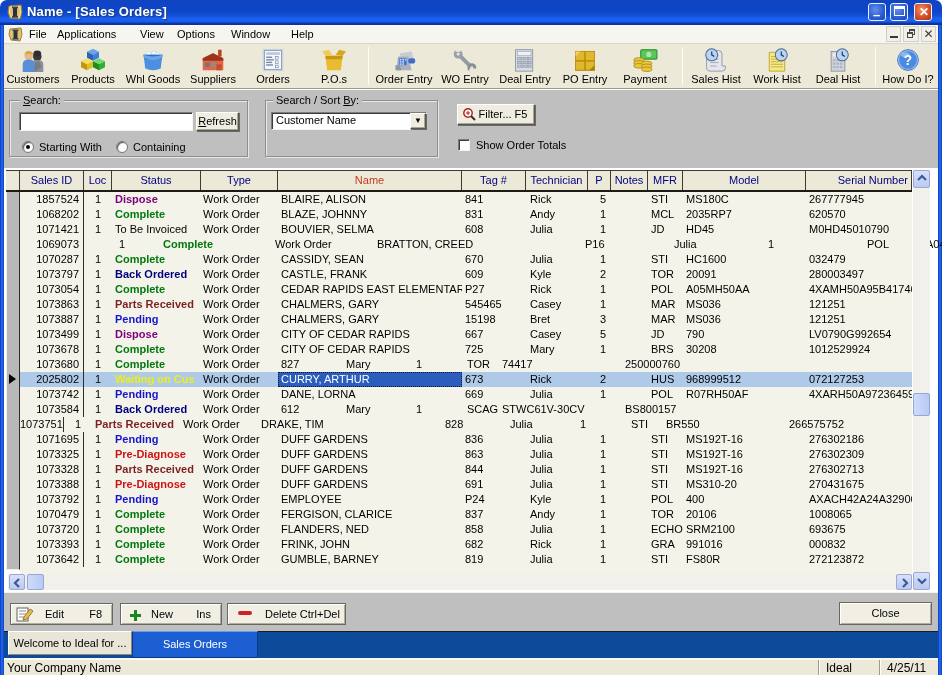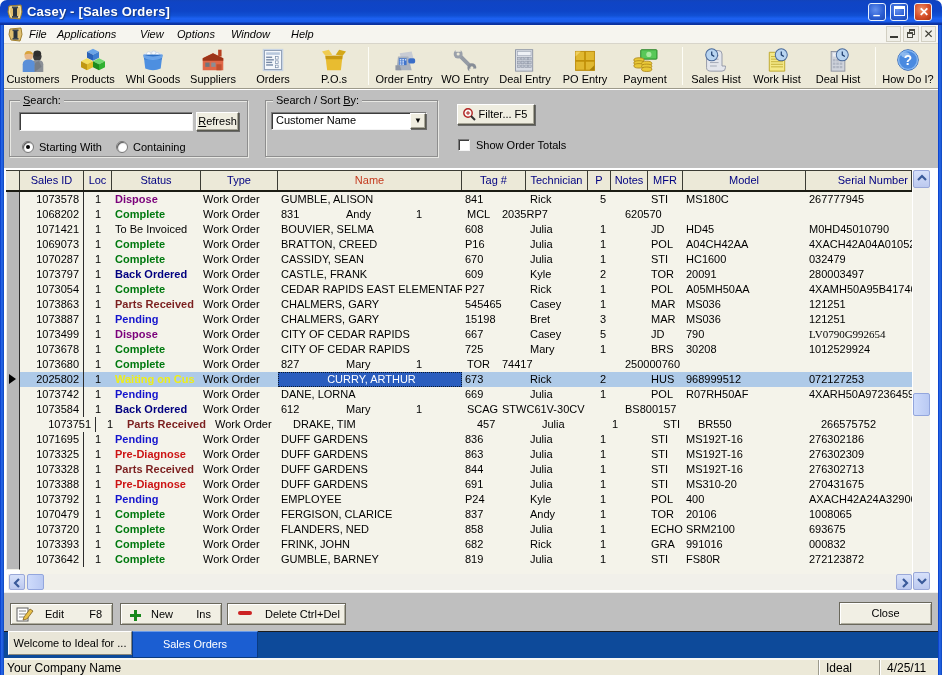--- a/index.html
+++ b/index.html
@@ -7,21 +7,21 @@
 
 #titlebar{left:0;top:0;width:942px;height:25px;border-radius:7px 7px 0 0;
  background:linear-gradient(180deg,#1243ba 0%,#0f44c4 8%,#0e45c8 45%,#1150d4 62%,#1c60f0 74%,#1a5dec 86%,#0c36a8 94%,#0a2f98 100%);}
 #title-text{left:27px;top:4px;color:#fff;font-size:13px;font-weight:bold;letter-spacing:.2px;text-shadow:1px 1px 1px #1a3a7a;}
 .winbtn{top:3px;width:18px;height:18px;border-radius:3px;border:1px solid #e8f0fc;}
 .bluebtn{background:radial-gradient(circle at 40% 35%,#6490ee,#2d5fd4 55%,#1a47b4);}
 #btn-close-w{background:radial-gradient(circle at 40% 35%,#f09066,#d54e28 55%,#aa3210);}
 .winglyph{position:absolute;color:#fff;font-weight:bold;}
 
 #menubar{left:4px;top:25px;width:934px;height:19px;background:#f6f5ef;border-top:1px solid #fbfaf6;border-bottom:1px solid #d8d5ca;}
-.menu-item{position:absolute;top:28px;font-size:11px;color:#000;font-style:italic;}
+.menu-item{position:absolute;top:28px;font-size:11px;color:#000;}
 
 #toolbar{left:4px;top:44px;width:934px;height:45px;background:#ece9d8;border-bottom:1px solid #9d9a8b;}
 .tbtn{position:absolute;top:45px;height:43px;text-align:center;font-size:11px;color:#000;}
 .tbtn svg{display:block;margin:3px auto 0 auto;width:26px;height:24px;}
 .tbtn .lbl{display:block;margin-top:1px;}
 .tsep{position:absolute;top:47px;height:38px;width:1px;background:#b9b6a7;border-right:1px solid #fdfdf6;}
 
 #searchpanel{left:4px;top:89px;width:934px;height:79px;background:#bfbfbf;border-top:1px solid #fff;}
 .grpbox{position:absolute;border:1px solid #8e8e8e;box-shadow:1px 1px 0 #e8e8e4, inset 1px 1px 0 #e8e8e4;}
 .grplbl{position:absolute;top:-7px;background:#bfbfbf;padding:0 3px;font-size:11px;}
@@ -65,21 +65,21 @@
 <div class="abs wb" style="left:0;top:25px;width:4px;height:650px;"></div>
 <div class="abs wb" style="left:938px;top:25px;width:4px;height:650px;"></div>
 <div class="abs" id="titlebar"></div>
 <div class="abs" style="left:7px;top:4px;"><svg width="16" height="16" viewBox="0 0 16 16">
       <path d="M2 2 L14 1 L15 8 L13 15 L3 14 L1 8 Z" fill="#e0c070" stroke="#a08030" stroke-width="1"></path>
       <path d="M3 3 L13 2.5 L13.5 8 L12.5 13.5 L4 13 L2.5 8 Z" fill="none" stroke="#f4e4a8" stroke-width="1"></path>
       <rect x="6" y="3" width="4" height="10" fill="#28323c"></rect>
       <rect x="5" y="2.5" width="6" height="1.8" fill="#3a4450"></rect>
       <rect x="5" y="12" width="6" height="1.8" fill="#3a4450"></rect>
     </svg></div>
-<div class="abs" id="title-text">Casey - [Sales Orders]</div>
+<div class="abs" id="title-text">Name - [Sales Orders]</div>
 <div class="abs winbtn bluebtn" style="left:868px;">
     <span class="winglyph" style="left:4px;top:3px;font-size:13px;">–</span>
   </div>
 <div class="abs winbtn bluebtn" style="left:890px;">
     <span class="winglyph" style="left:3px;top:2px;border:1px solid #fff;border-top-width:3px;width:11px;height:10px;display:block;background:transparent;"></span>
   </div>
 <div class="abs winbtn" id="btn-close-w" style="left:914px;">
     <span class="winglyph" style="left:4px;top:1px;font-size:12px;">✕</span>
   </div>
 <div class="abs" id="menubar"></div>
@@ -358,38 +358,39 @@
     <div class="hc" style="width:64px;">Tag #</div>
     <div class="hc" style="width:62px;">Technician</div>
     <div class="hc" style="width:23px;">P</div>
     <div class="hc" style="width:37px;">Notes</div>
     <div class="hc" style="width:35px;">MFR</div>
     <div class="hc" style="width:123px;">Model</div>
     <div class="hc" style="width:106px;text-align:right;padding-right:3px;">Serial Number</div>
   </div>
 <div class="abs" id="gridbody">
     <div class="row" style="top:0px;">
-      <div class="cell c-id" style="width:64px;">1073578</div>
+      <div class="cell c-id" style="width:64px;">1857524</div>
       <div class="cell c-loc" style="width:28px;">1</div>
       <div class="cell st purple" style="width:89px;">Dispose</div>
       <div class="cell" style="width:77px;padding-left:2px;">Work Order</div>
-      <div class="cell" style="width:184px;">GUMBLE, ALISON</div>
+      <div class="cell" style="width:184px;">BLAIRE, ALISON</div>
       <div class="cell" style="width:64px;">841</div>
       <div class="cell" style="width:62px;padding-left:4px;">Rick</div>
       <div class="cell c-p" style="width:23px;">5</div>
       <div class="cell" style="width:37px;"></div>
       <div class="cell" style="width:35px;">STI</div>
       <div class="cell" style="width:123px;">MS180C</div>
       <div class="cell" style="width:106px;">267777945</div>
     </div>
     <div class="row" style="top:15px;">
       <div class="cell c-id" style="width:64px;">1068202</div>
       <div class="cell c-loc" style="width:28px;">1</div>
       <div class="cell st green" style="width:89px;">Complete</div>
       <div class="cell" style="width:77px;padding-left:2px;">Work Order</div>
+      <div class="cell" style="width:184px;">BLAZE, JOHNNY</div>
       <div class="cell" style="width:64px;">831</div>
       <div class="cell" style="width:62px;padding-left:4px;">Andy</div>
       <div class="cell c-p" style="width:23px;">1</div>
       <div class="cell" style="width:37px;"></div>
       <div class="cell" style="width:35px;">MCL</div>
       <div class="cell" style="width:123px;">2035RP7</div>
       <div class="cell" style="width:106px;">620570</div>
     </div>
     <div class="row" style="top:30px;">
       <div class="cell c-id" style="width:64px;">1071421</div>
@@ -398,21 +399,21 @@
       <div class="cell" style="width:77px;padding-left:2px;">Work Order</div>
       <div class="cell" style="width:184px;">BOUVIER, SELMA</div>
       <div class="cell" style="width:64px;">608</div>
       <div class="cell" style="width:62px;padding-left:4px;">Julia</div>
       <div class="cell c-p" style="width:23px;">1</div>
       <div class="cell" style="width:37px;"></div>
       <div class="cell" style="width:35px;">JD</div>
       <div class="cell" style="width:123px;">HD45</div>
       <div class="cell" style="width:106px;">M0HD45010790</div>
     </div>
-    <div class="row" style="top:45px;">
+    <div class="row" style="top:45px;gap:24px;">
       <div class="cell c-id" style="width:64px;">1069073</div>
       <div class="cell c-loc" style="width:28px;">1</div>
       <div class="cell st green" style="width:89px;">Complete</div>
       <div class="cell" style="width:77px;padding-left:2px;">Work Order</div>
       <div class="cell" style="width:184px;">BRATTON, CREED</div>
       <div class="cell" style="width:64px;">P16</div>
       <div class="cell" style="width:62px;padding-left:4px;">Julia</div>
       <div class="cell c-p" style="width:23px;">1</div>
       <div class="cell" style="width:37px;"></div>
       <div class="cell" style="width:35px;">POL</div>
@@ -494,21 +495,21 @@
       <div class="cell c-loc" style="width:28px;">1</div>
       <div class="cell st purple" style="width:89px;">Dispose</div>
       <div class="cell" style="width:77px;padding-left:2px;">Work Order</div>
       <div class="cell" style="width:184px;">CITY OF CEDAR RAPIDS</div>
       <div class="cell" style="width:64px;">667</div>
       <div class="cell" style="width:62px;padding-left:4px;">Casey</div>
       <div class="cell c-p" style="width:23px;">5</div>
       <div class="cell" style="width:37px;"></div>
       <div class="cell" style="width:35px;">JD</div>
       <div class="cell" style="width:123px;">790</div>
-      <div class="cell" style="width:106px;font-family:Liberation Serif, serif;">LV0790G992654</div>
+      <div class="cell" style="width:106px;">LV0790G992654</div>
     </div>
     <div class="row" style="top:150px;">
       <div class="cell c-id" style="width:64px;">1073678</div>
       <div class="cell c-loc" style="width:28px;">1</div>
       <div class="cell st green" style="width:89px;">Complete</div>
       <div class="cell" style="width:77px;padding-left:2px;">Work Order</div>
       <div class="cell" style="width:184px;">CITY OF CEDAR RAPIDS</div>
       <div class="cell" style="width:64px;">725</div>
       <div class="cell" style="width:62px;padding-left:4px;">Mary</div>
       <div class="cell c-p" style="width:23px;">1</div>
@@ -528,21 +529,21 @@
       <div class="cell" style="width:37px;"></div>
       <div class="cell" style="width:35px;">TOR</div>
       <div class="cell" style="width:123px;">74417</div>
       <div class="cell" style="width:106px;">250000760</div>
     </div>
     <div class="row selrow" style="top:180px;">
       <div class="cell c-id" style="width:64px;">2025802</div>
       <div class="cell c-loc" style="width:28px;">1</div>
       <div class="cell st yellow" style="width:89px;">Waiting on Cus</div>
       <div class="cell" style="width:77px;padding-left:2px;">Work Order</div>
-      <div class="cell selname" style="width:184px;text-align:center;">CURRY, ARTHUR</div>
+      <div class="cell selname" style="width:184px;">CURRY, ARTHUR</div>
       <div class="cell" style="width:64px;">673</div>
       <div class="cell" style="width:62px;padding-left:4px;">Rick</div>
       <div class="cell c-p" style="width:23px;">2</div>
       <div class="cell" style="width:37px;"></div>
       <div class="cell" style="width:35px;">HUS</div>
       <div class="cell" style="width:123px;">968999512</div>
       <div class="cell" style="width:106px;">072127253</div>
     </div>
     <div class="row" style="top:195px;">
       <div class="cell c-id" style="width:64px;">1073742</div>
@@ -565,26 +566,26 @@
       <div class="cell" style="width:77px;padding-left:2px;">Work Order</div>
       <div class="cell" style="width:64px;">612</div>
       <div class="cell" style="width:62px;padding-left:4px;">Mary</div>
       <div class="cell c-p" style="width:23px;">1</div>
       <div class="cell" style="width:37px;"></div>
       <div class="cell" style="width:35px;">SCAG</div>
       <div class="cell" style="width:123px;">STWC61V-30CV</div>
       <div class="cell" style="width:106px;">BS800157</div>
     </div>
     <div class="row" style="top:225px;">
-      <div class="cell c-id" style="width:76px;">1073751</div>
+      <div class="cell c-id" style="width:44px;">1073751</div>
       <div class="cell c-loc" style="width:28px;">1</div>
       <div class="cell st maroon" style="width:89px;">Parts Received</div>
       <div class="cell" style="width:77px;padding-left:2px;">Work Order</div>
       <div class="cell" style="width:184px;">DRAKE, TIM</div>
-      <div class="cell" style="width:64px;">457</div>
+      <div class="cell" style="width:64px;">828</div>
       <div class="cell" style="width:62px;padding-left:4px;">Julia</div>
       <div class="cell c-p" style="width:23px;">1</div>
       <div class="cell" style="width:37px;"></div>
       <div class="cell" style="width:35px;">STI</div>
       <div class="cell" style="width:123px;">BR550</div>
       <div class="cell" style="width:106px;">266575752</div>
     </div>
     <div class="row" style="top:240px;">
       <div class="cell c-id" style="width:64px;">1071695</div>
       <div class="cell c-loc" style="width:28px;">1</div>

